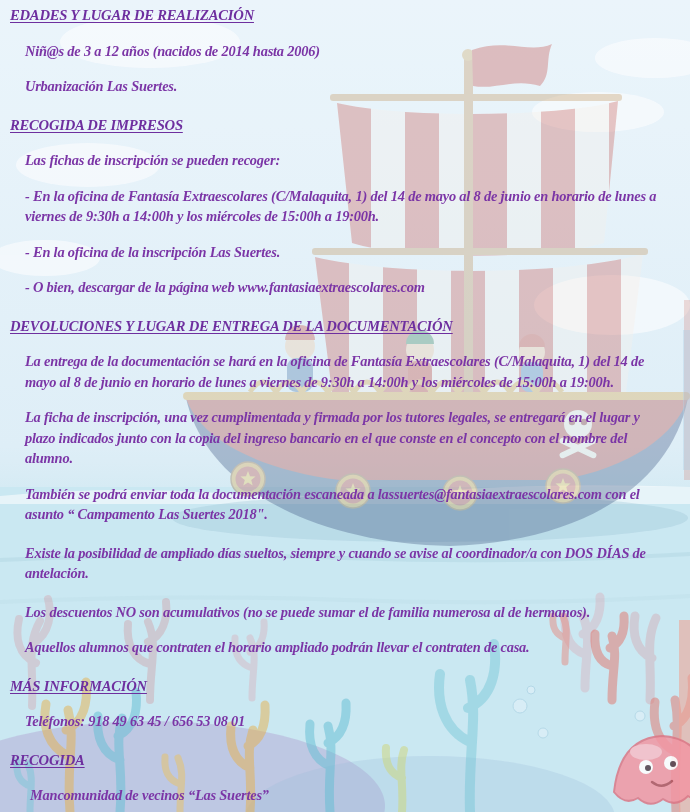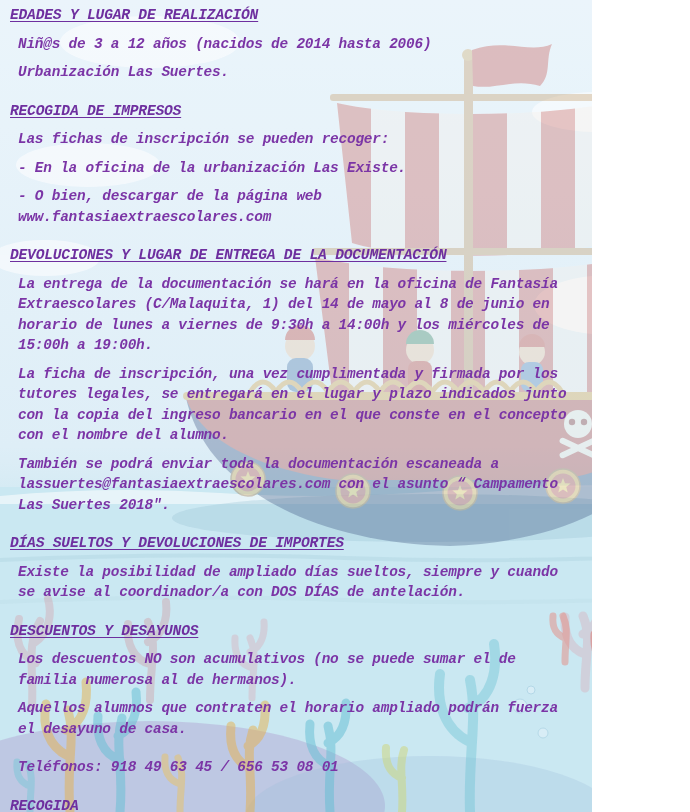--- a/index.html
+++ b/index.html
@@ -1,32 +1,32 @@
 <!DOCTYPE html>
 <html lang="es" style="--heading: #6E2F9F; --body: #7B35A6;"><head>
 <meta charset="utf-8">
 <style>
   html,body{margin:0;padding:0;background:#ffffff;}
   .page{
-    position:relative;width:592px;height:812px;overflow:hidden;
+    position:relative;width:690px;height:812px;overflow:hidden;
     background:linear-gradient(180deg,#eaf4fb 0%,#dcedf7 55%,#cfe9f3 62%,#bfe3ee 100%);
-    font-family:Liberation Mono, monospace;
+    font-family:Liberation Serif, serif;
   }
   .bg{position:absolute;left:0;top:0;width:690px;height:812px;display:block;}
   .content{
     position:relative;z-index:2;padding:5px 6px 0 10px;
     font-style:italic;font-weight:bold;font-size:14.4px;line-height:20.5px;
     letter-spacing:-0.2px;color:var(--body,#7B35A6);
   }
   .sec{margin:0 0 18px 0;}
   .sec h2{
     margin:0;font-size:14.6px;line-height:20.5px;font-weight:bold;font-style:italic;
     color:var(--heading,#6E2F9F);text-decoration:underline;text-underline-offset:2px;
   }
-  .sec p{margin:8px;}
+  .sec p{margin:15px;}
   .indent{padding-left:5px;}
   .sec--last{margin-bottom:0;}
 </style>
 </head>
 <body>
 
 <div class="page">
 
   <svg class="bg" viewBox="0 0 690 812" aria-hidden="true">
     <defs>
@@ -175,43 +175,43 @@
 
     <div class="sec">
       <h2>EDADES Y LUGAR DE REALIZACIÓN</h2>
       <p>Niñ@s de 3 a 12 años (nacidos de 2014 hasta 2006)</p>
       <p>Urbanización Las Suertes.</p>
     </div>
 
     <div class="sec">
       <h2>RECOGIDA DE IMPRESOS</h2>
       <p>Las fichas de inscripción se pueden recoger:</p>
-      <p>- En la oficina de la urbanización Las Existe.</p>
+      <p>- En la oficina de Fantasía Extraescolares (C/Malaquita, 1) del 14 de mayo al 8 de junio en horario de lunes a viernes de 9:30h a 14:00h y los miércoles de 15:00h a 19:00h.</p>
+      <p>- En la oficina de la inscripción Las Suertes.</p>
       <p>- O bien, descargar de la página web www.fantasiaextraescolares.com</p>
     </div>
 
     <div class="sec">
       <h2>DEVOLUCIONES Y LUGAR DE ENTREGA DE LA DOCUMENTACIÓN</h2>
       <p>La entrega de la documentación se hará en la oficina de Fantasía Extraescolares (C/Malaquita, 1) del 14 de mayo al 8 de junio en horario de lunes a viernes de 9:30h a 14:00h y los miércoles de 15:00h a 19:00h.</p>
       <p>La ficha de inscripción, una vez cumplimentada y firmada por los tutores legales, se entregará en el lugar y plazo indicados junto con la copia del ingreso bancario en el que conste en el concepto con el nombre del alumno.</p>
       <p>También se podrá enviar toda la documentación escaneada a lassuertes@fantasiaextraescolares.com con el asunto “ Campamento Las Suertes 2018".</p>
     </div>
 
     <div class="sec">
-      <h2>DÍAS SUELTOS Y DEVOLUCIONES DE IMPORTES</h2>
       <p>Existe la posibilidad de ampliado días sueltos, siempre y cuando se avise al coordinador/a con DOS DÍAS de antelación.</p>
     </div>
 
     <div class="sec">
-      <h2>DESCUENTOS Y DESAYUNOS</h2>
       <p>Los descuentos NO son acumulativos (no se puede sumar el de familia numerosa al de hermanos).</p>
-      <p>Aquellos alumnos que contraten el horario ampliado podrán fuerza el desayuno de casa.</p>
-    </div>
-
-    <div class="sec">
+      <p>Aquellos alumnos que contraten el horario ampliado podrán llevar el contraten de casa.</p>
+    </div>
+
+    <div class="sec">
+      <h2>MÁS INFORMACIÓN</h2>
       <p>Teléfonos: 918 49 63 45 / 656 53 08 01</p>
     </div>
 
     <div class="sec sec--last">
       <h2>RECOGIDA</h2>
       <p class="indent">Mancomunidad de vecinos “Las Suertes”</p>
     </div>
 
   </div>
 </div>

